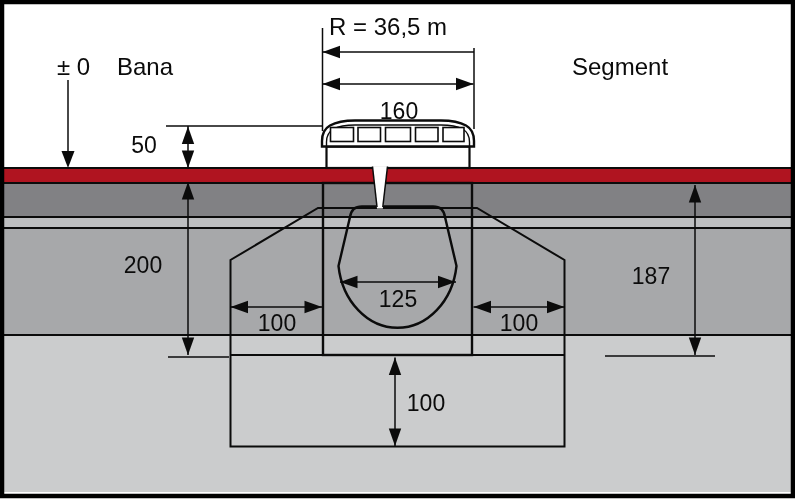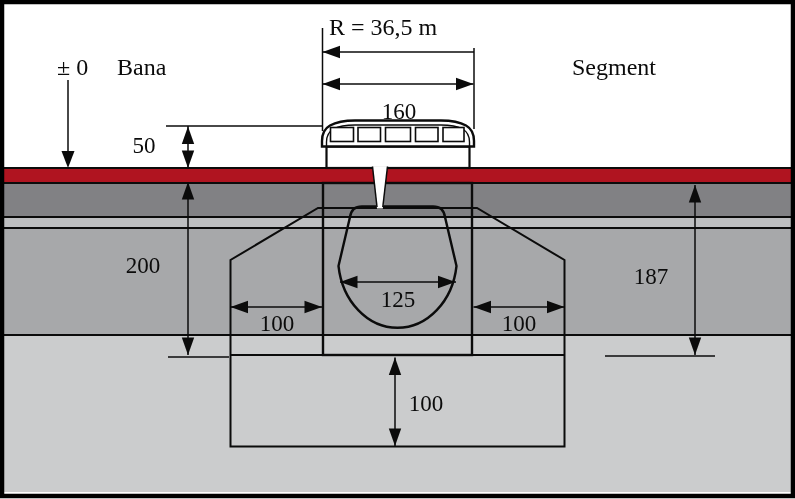--- a/index.html
+++ b/index.html
@@ -1,16 +1,16 @@
 <!DOCTYPE html>
 <html><head>
 <meta charset="utf-8">
 <style>
   html,body{margin:0;padding:0;background:#ffffff;}
-  .stage{width:666px;height:499px;position:relative;font-family:Liberation Serif, serif;text-align:right;}
+  .stage{width:666px;height:499px;position:relative;font-family:Liberation Sans, sans-serif;text-align:right;}
   svg{display:block;}
   text{fill:#0b0b0b;}
   .lbl{font-size:24px;}
   .dim{font-size:23px;}
   .thin{stroke:#0b0b0b;stroke-width:1.5;fill:none;}
   .mid{stroke:#0b0b0b;stroke-width:2;fill:none;}
   .thick{stroke:#0b0b0b;stroke-width:2.4;fill:none;}
   .arrow{fill:#0b0b0b;stroke:none;}
 </style>
 </head>

